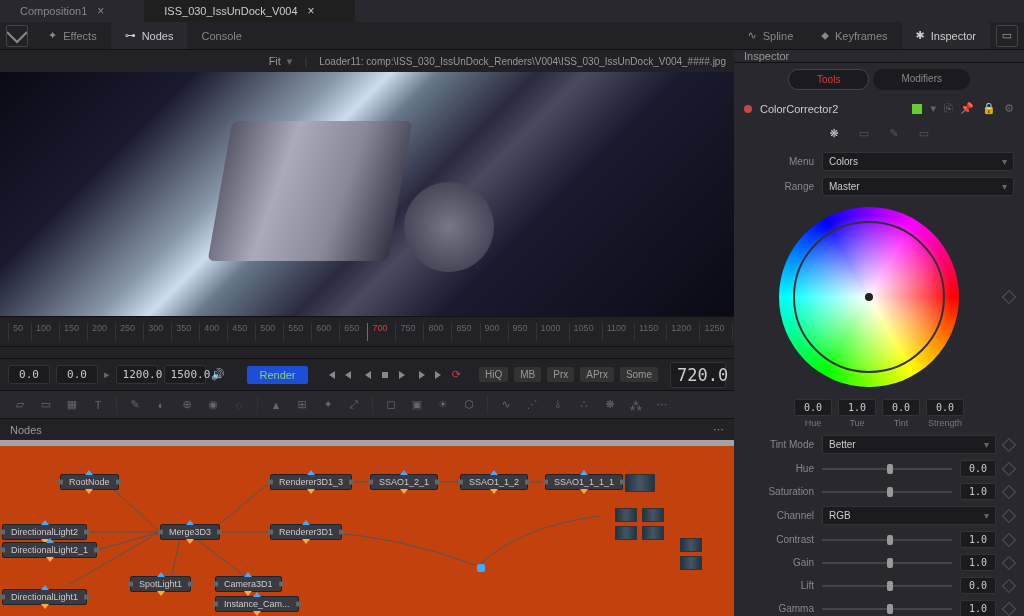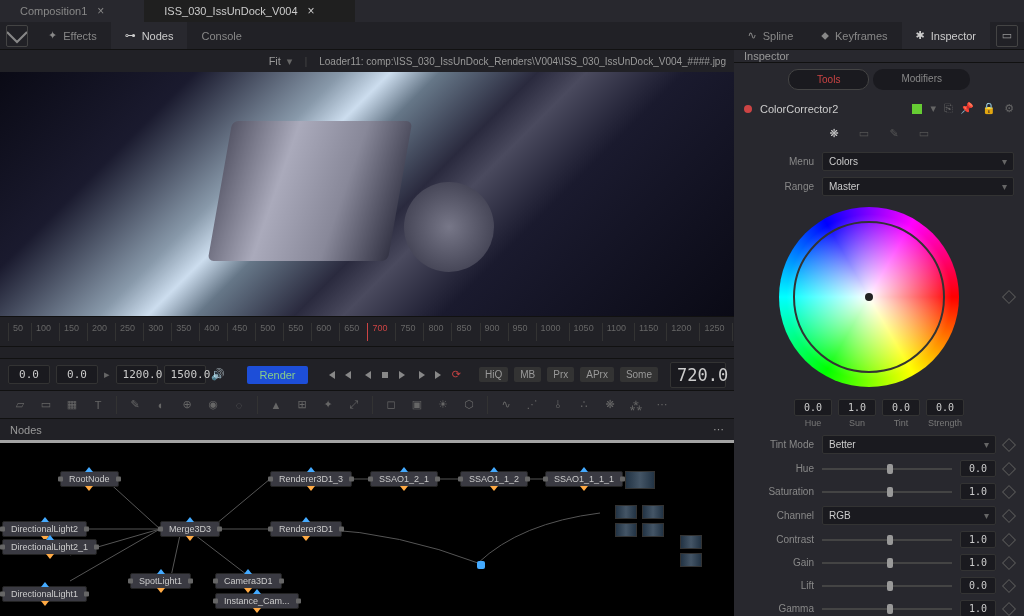--- a/index.html
+++ b/index.html
@@ -27,21 +27,21 @@
 .scrub{height:12px;background:#212126;border-top:1px solid #111;}
 .transport{display:flex;background:#212126;height:32px;align-items:center;padding:0 8px;gap:6px;border-top:1px solid #111;}
 .tc{background:#1a1a1f;border:1px solid #333;border-radius:2px;padding:2px 6px;font-family:monospace;color:#ccc;font-size:11px;min-width:42px;text-align:center;}
 .play-btn{width:22px;height:22px;display:flex;align-items:center;justify-content:center;cursor:pointer;color:#888;}
 .play-btn svg{width:12px;height:12px;fill:#888;}
 .render-btn{background:#1d4ed8;color:#8c8;padding:3px 12px;border-radius:2px;cursor:pointer;font-size:11px;}
 .toolbar{display:flex;background:#28282e;height:28px;align-items:center;padding:0 8px;gap:2px;border-top:1px solid #111;}
 .tool-btn{width:24px;height:24px;display:flex;align-items:center;justify-content:center;cursor:pointer;color:#666;}
 .tool-divider{width:1px;height:18px;background:#333;margin:0 4px;}
 .nodes-header{display:flex;background:#212126;height:22px;align-items:center;padding:0 10px;justify-content:space-between;border-top:1px solid #111;}
-.node-graph{flex:1;background:#000000;border-top:3px solid #a3a3a3;position:relative;overflow:hidden;}
+.node-graph{flex:1;background:#c2410c;border-top:6px solid #a3a3a3;position:relative;overflow:hidden;}
 .node{position:absolute;background:#3a3a42;border:1px solid #222;border-radius:2px;font-size:9px;color:#ccc;padding:2px 8px;display:flex;align-items:center;gap:4px;cursor:pointer;}
 .node .port{width:5px;height:5px;background:#666;border-radius:1px;position:absolute;}
 .node .port.in{left:-3px;top:50%;transform:translateY(-50%);}
 .node .port.out{right:-3px;top:50%;transform:translateY(-50%);}
 .node .tri{width:0;height:0;border-left:4px solid transparent;border-right:4px solid transparent;position:absolute;}
 .node .tri.top{border-bottom:5px solid #4af;top:-5px;left:50%;transform:translateX(-50%);}
 .node .tri.bot{border-top:5px solid #fa4;bottom:-5px;left:50%;transform:translateX(-50%);}
 .node-wire{position:absolute;pointer-events:none;}
 .thumb{position:absolute;width:30px;height:18px;background:linear-gradient(90deg,#234,#456,#234);border:1px solid #333;}
 .inspector-header{display:flex;height:26px;align-items:center;padding:0 10px;gap:8px;justify-content:flex-end;border-bottom:1px solid #111;}
@@ -339,21 +339,21 @@
       </div>
       <div class="diamond" style="margin-right:10px;"></div>
     </div>
     <div class="val-row">
       <div class="val-cell">
           <span class="v">0.0</span>
           <span class="l">Hue</span>
         </div>
       <div class="val-cell">
           <span class="v">1.0</span>
-          <span class="l">Sun</span>
+          <span class="l">Tue</span>
         </div>
       <div class="val-cell">
           <span class="v">0.0</span>
           <span class="l">Tint</span>
         </div>
       <div class="val-cell">
           <span class="v">0.0</span>
           <span class="l">Strength</span>
         </div>
     </div>

